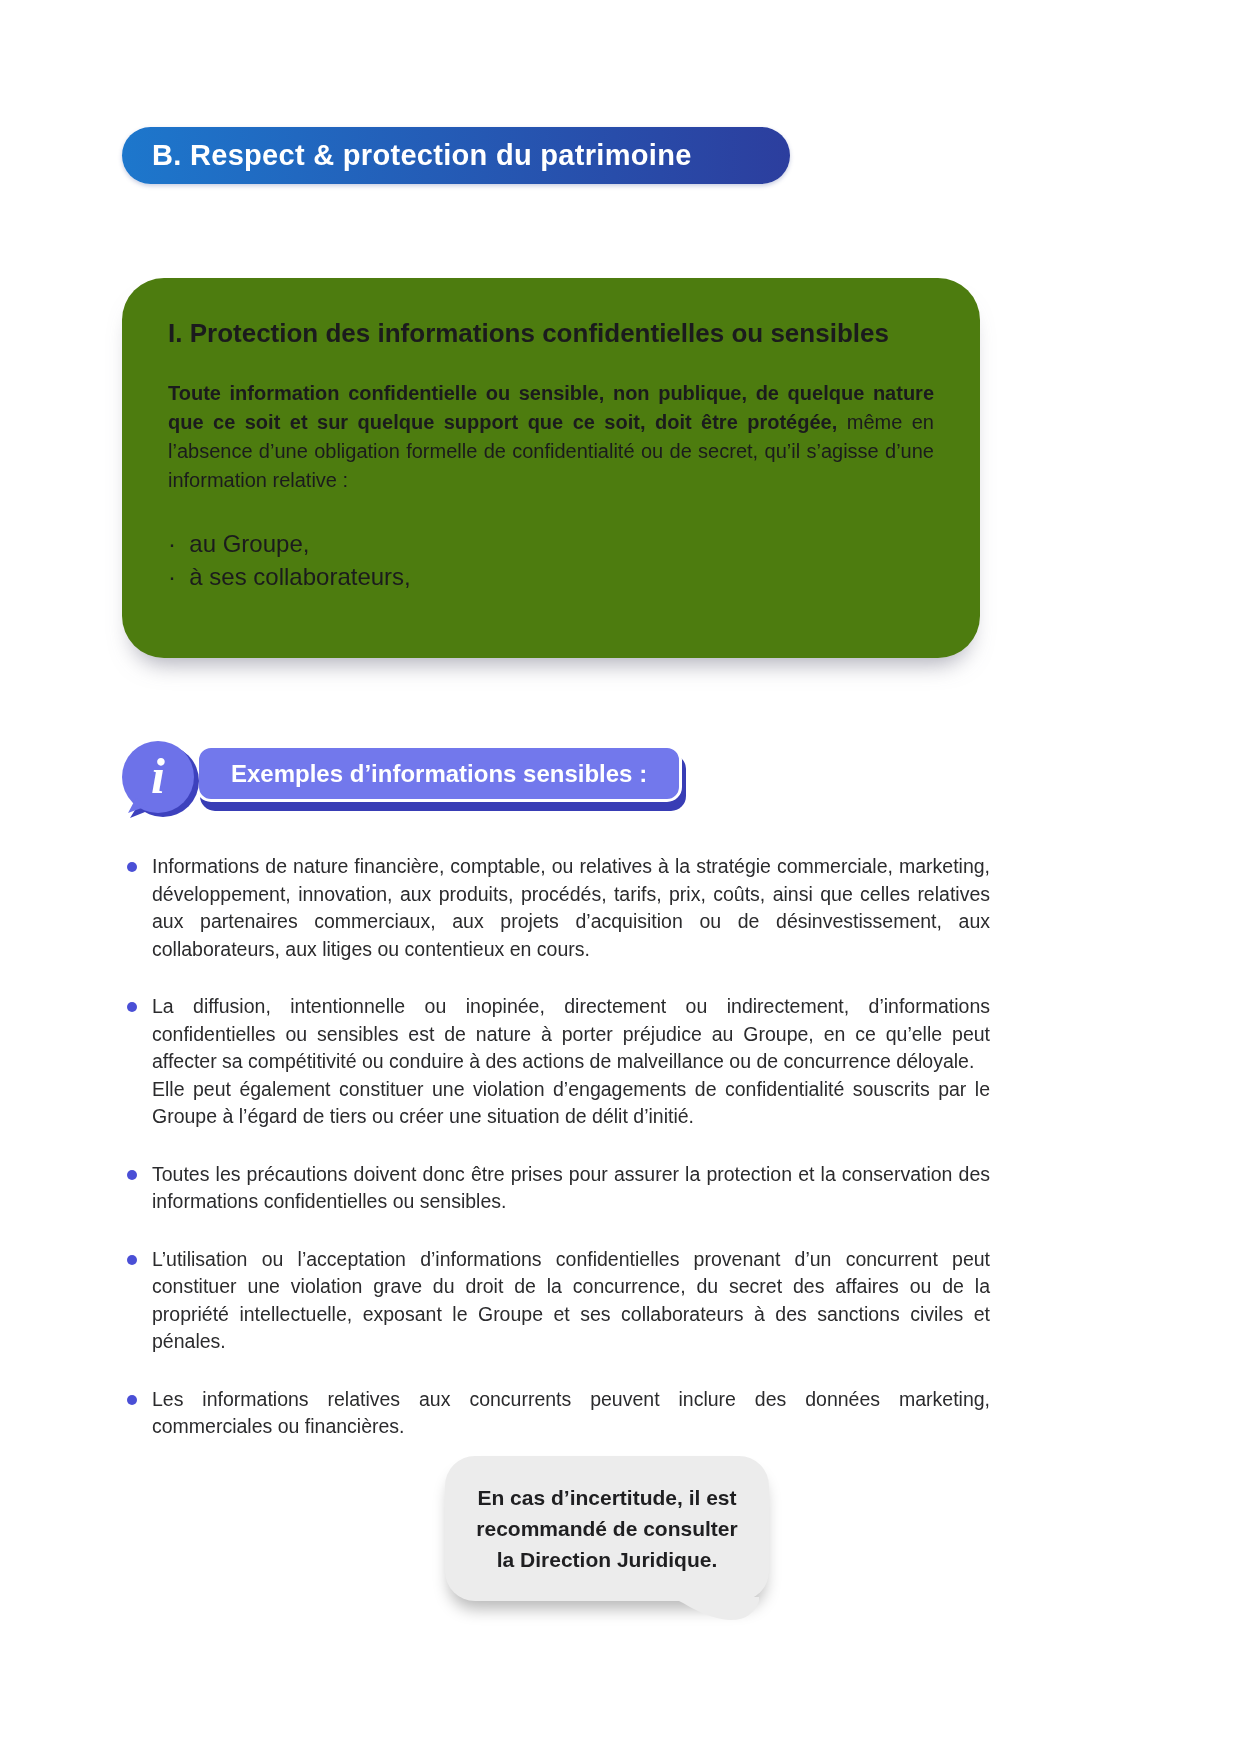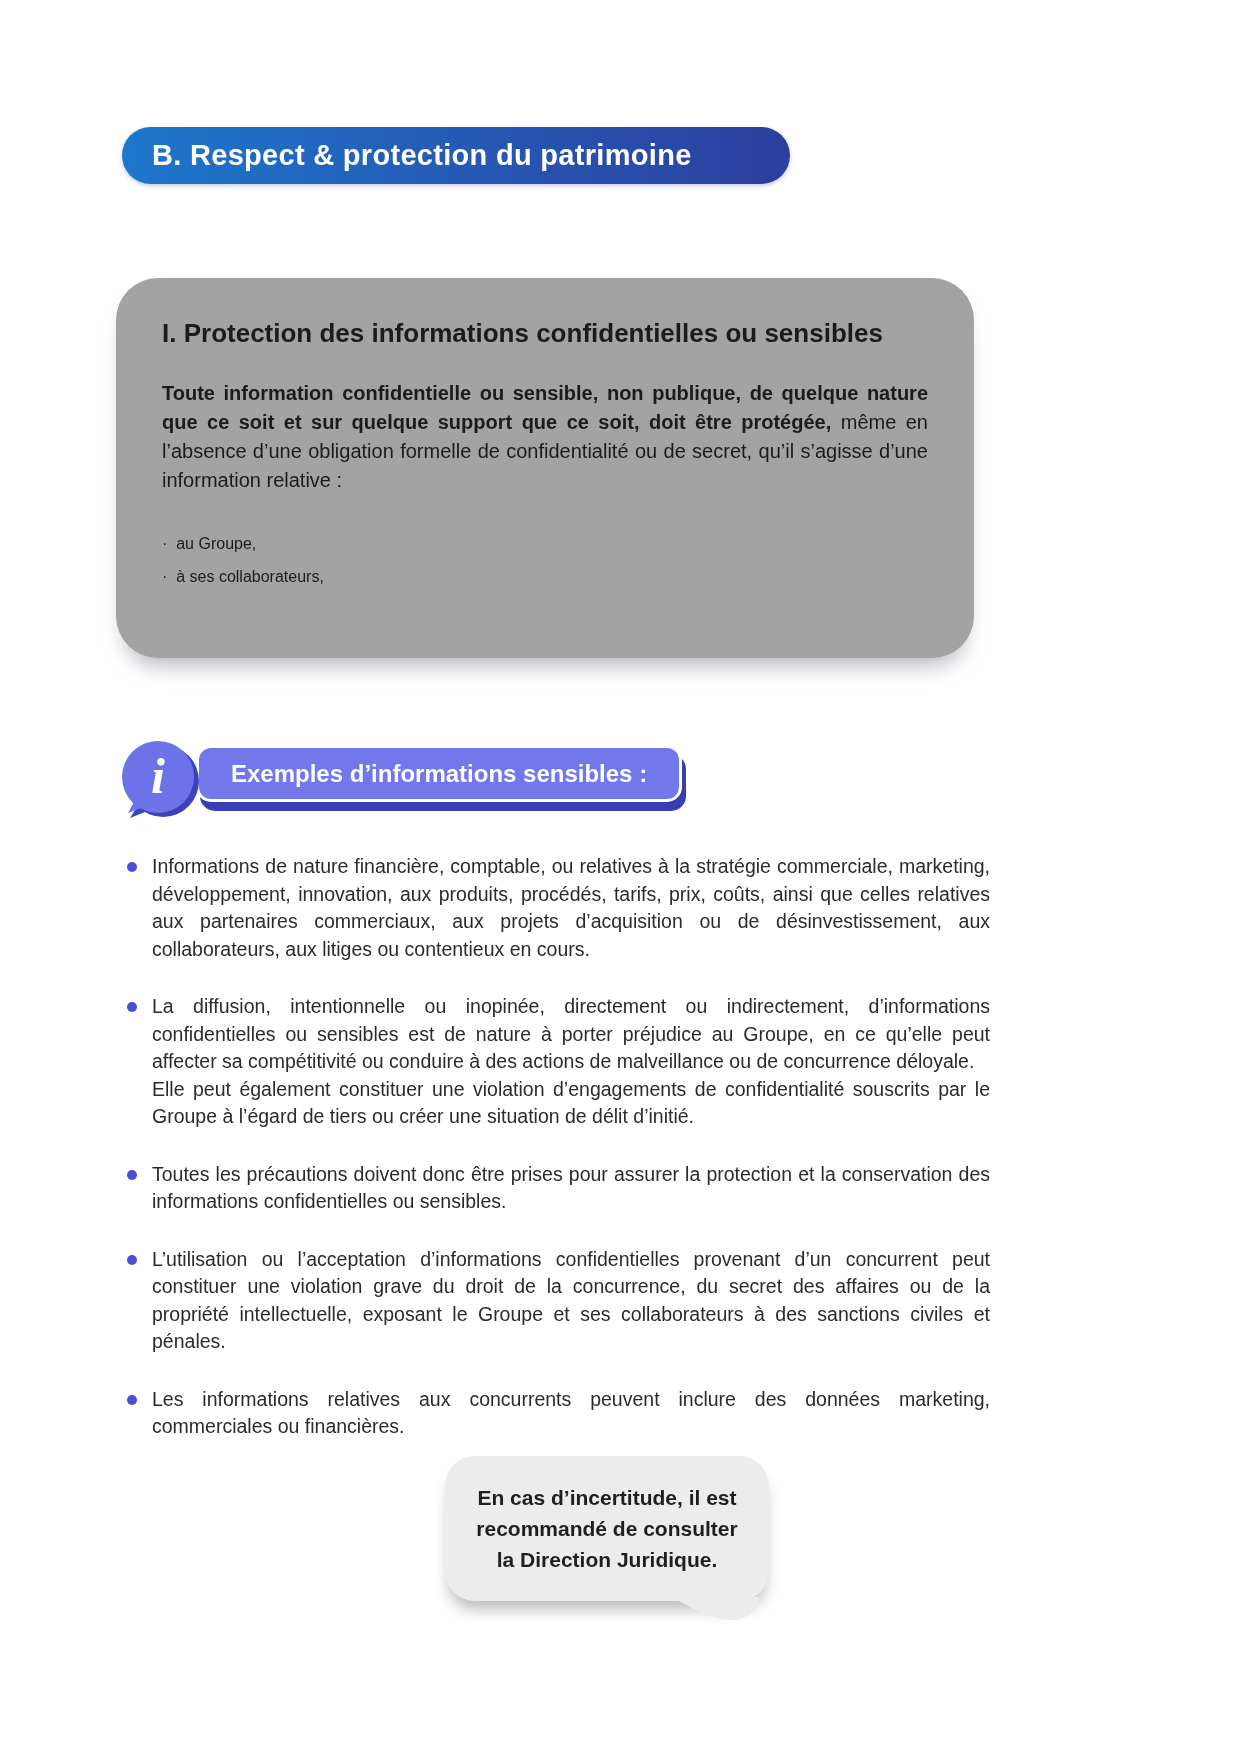--- a/index.html
+++ b/index.html
@@ -17,30 +17,30 @@
     display:flex; align-items:center; padding:0 30px;
     box-shadow:0 2px 4px rgba(40,60,140,0.25);
   }
   .header-pill .title {
     color:#ffffff; font-size:29px; font-weight:bold; letter-spacing:0.3px;
     white-space:nowrap;
   }
 
   
   .card {
-    position:absolute; left:116px; top:278px; width:858px; height:380px;
-    background:#a3a3a3; border-radius:42px;
+    position:absolute; left:122px; top:278px; width:858px; height:380px;
+    background:#4d7c0f; border-radius:42px;
     box-shadow:0 16px 22px -10px rgba(110,110,130,0.55);
     padding:40px 46px 0 46px;
   }
   .card-title { font-size:26px; font-weight:bold; color:#1b1b1d; margin-bottom:30px; }
   .card-intro { font-size:20px; line-height:29px; color:#1b1b1d; text-align:justify; }
   .card-intro .bold { font-weight:bold; }
   .card-list { list-style:none; margin-top:32px; }
-  .card-list li { font-size:16px; line-height:33px; color:#1b1b1d; }
+  .card-list li { font-size:24px; line-height:33px; color:#1b1b1d; }
   .card-list li::before { content:"·\00a0\00a0"; }
 
   
   .info-row { position:absolute; left:116px; top:736px; display:flex; align-items:flex-start; }
   .info-icon { position:relative; width:86px; height:86px; z-index:2; flex:0 0 auto; }
   .banner { position:relative; margin-left:-6px; margin-top:9px; z-index:1; }
   .banner-shadow {
     position:absolute; left:4px; top:9px; right:-4px; height:57px;
     background:#383db5; border-radius:15px;
   }

